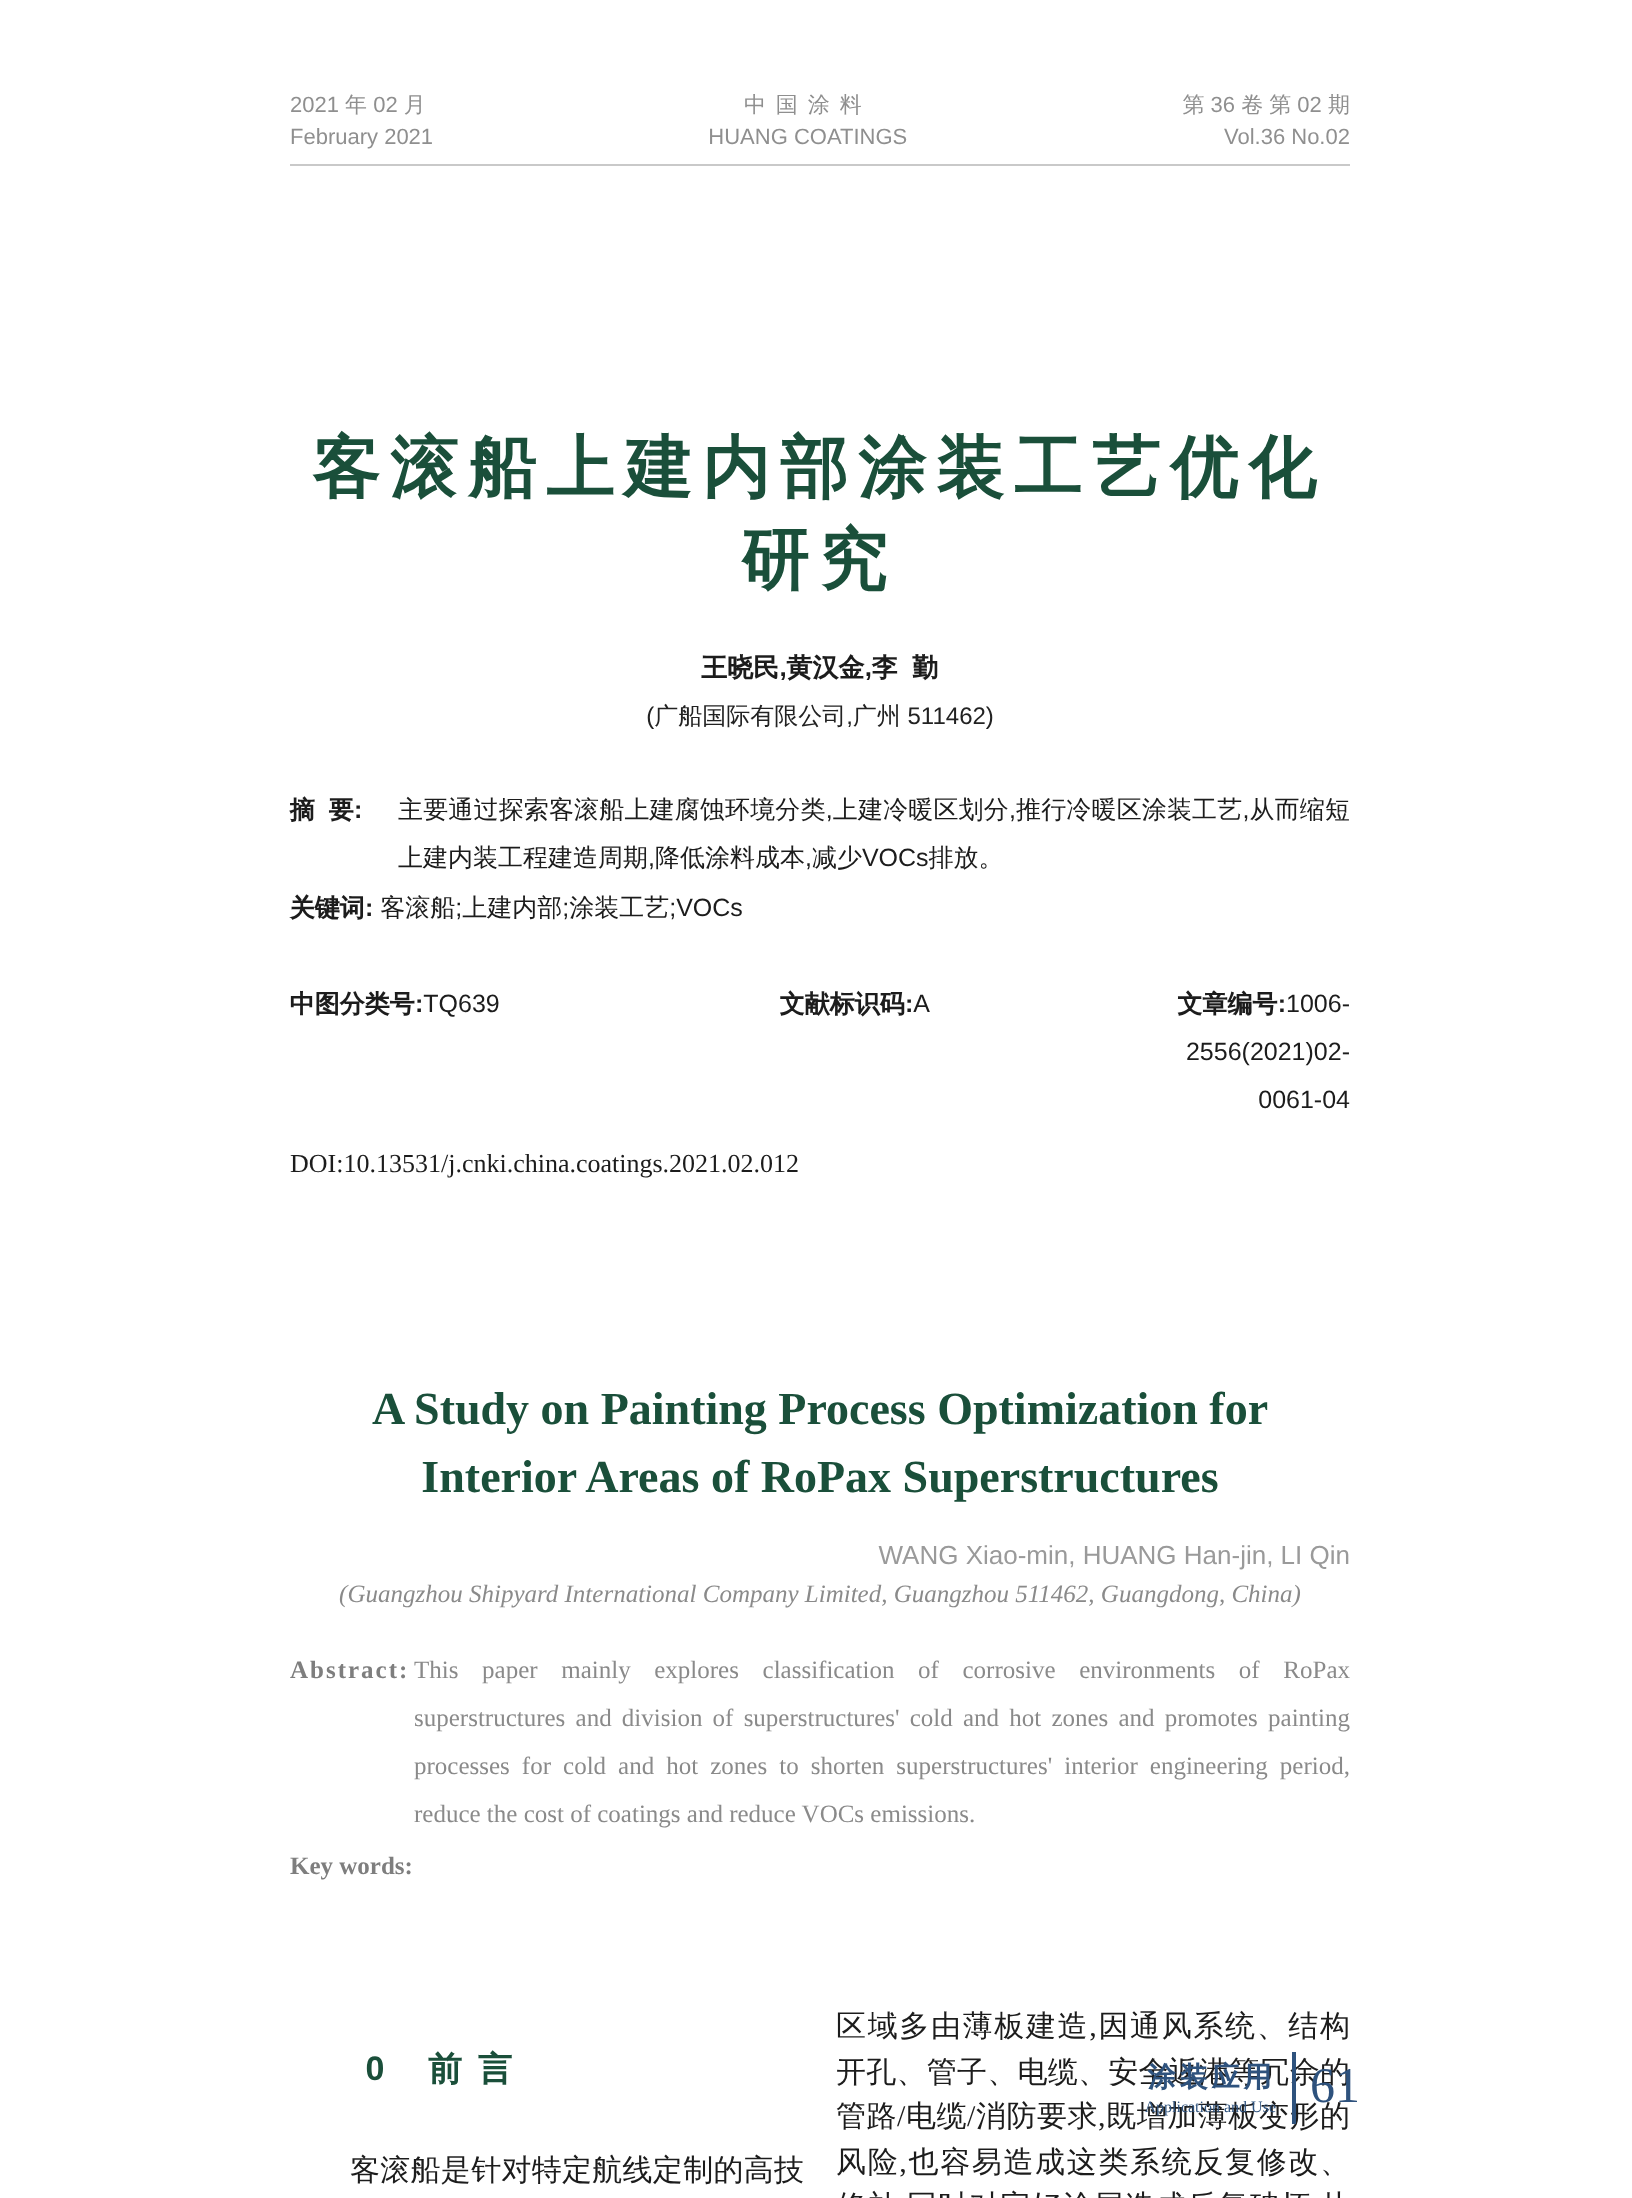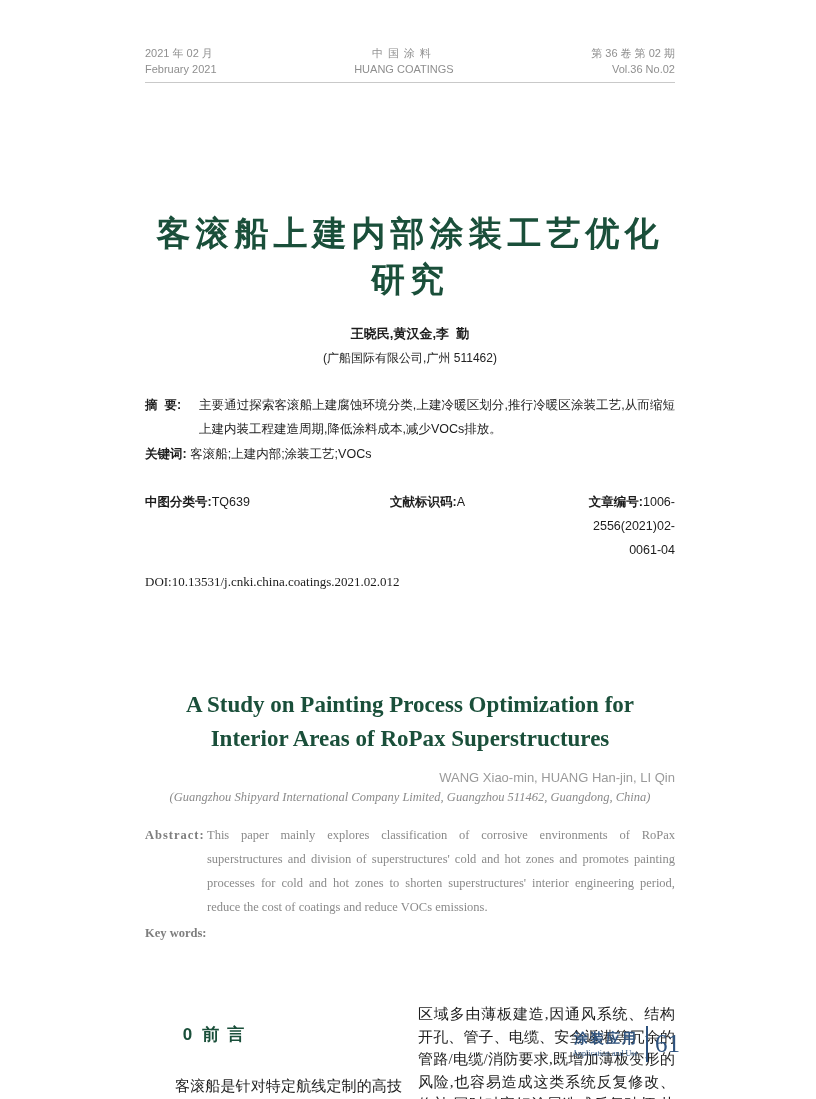--- a/index.html
+++ b/index.html
@@ -53,21 +53,21 @@
   .en-affil { margin-top:5px; text-align:center; font-family:"Liberation Serif", serif; font-style:italic; font-size:12.5px; color:#8a8a8a; }
   .en-abs { margin-top:18px; font-family:"Liberation Serif", serif; font-size:12.5px; line-height:24px; color:#8a8a8a; }
   .en-abs .hang { padding-left:62px; }
   .en-abs .lbl { font-weight:bold; letter-spacing:1px; color:#7e7e7e; }
   .en-kw { margin-top:2px; }
   .en-kw .lbl { letter-spacing:0; }
   
   .body-cols { display:flex; margin-top:84px; gap:16px; }
   .col { width:317px; }
   .sec-head { color:#1a4f3a; font-weight:bold; font-size:17px; margin-bottom:9px; white-space:pre; }
-  .sec-head .sec-title { margin-left:10px; letter-spacing:8px; }
+  .sec-head .sec-title { margin-left:22px; letter-spacing:8px; }
   .para {
     font-size:15px; line-height:22.5px; text-align:justify; color:#1c1c1c;
     font-family:"Liberation Serif", serif;
   }
   .indent { text-indent:2em; }
   
   .badge { position:absolute; right:76px; top:1026px; display:flex; align-items:center; color:#2e527d; }
   .badge-txt { text-align:right; }
   .badge-cn { font-size:14px; font-weight:bold; letter-spacing:2px; }
   .badge-en { font-family:"Liberation Serif", serif; font-size:8px; margin-top:1px; }

